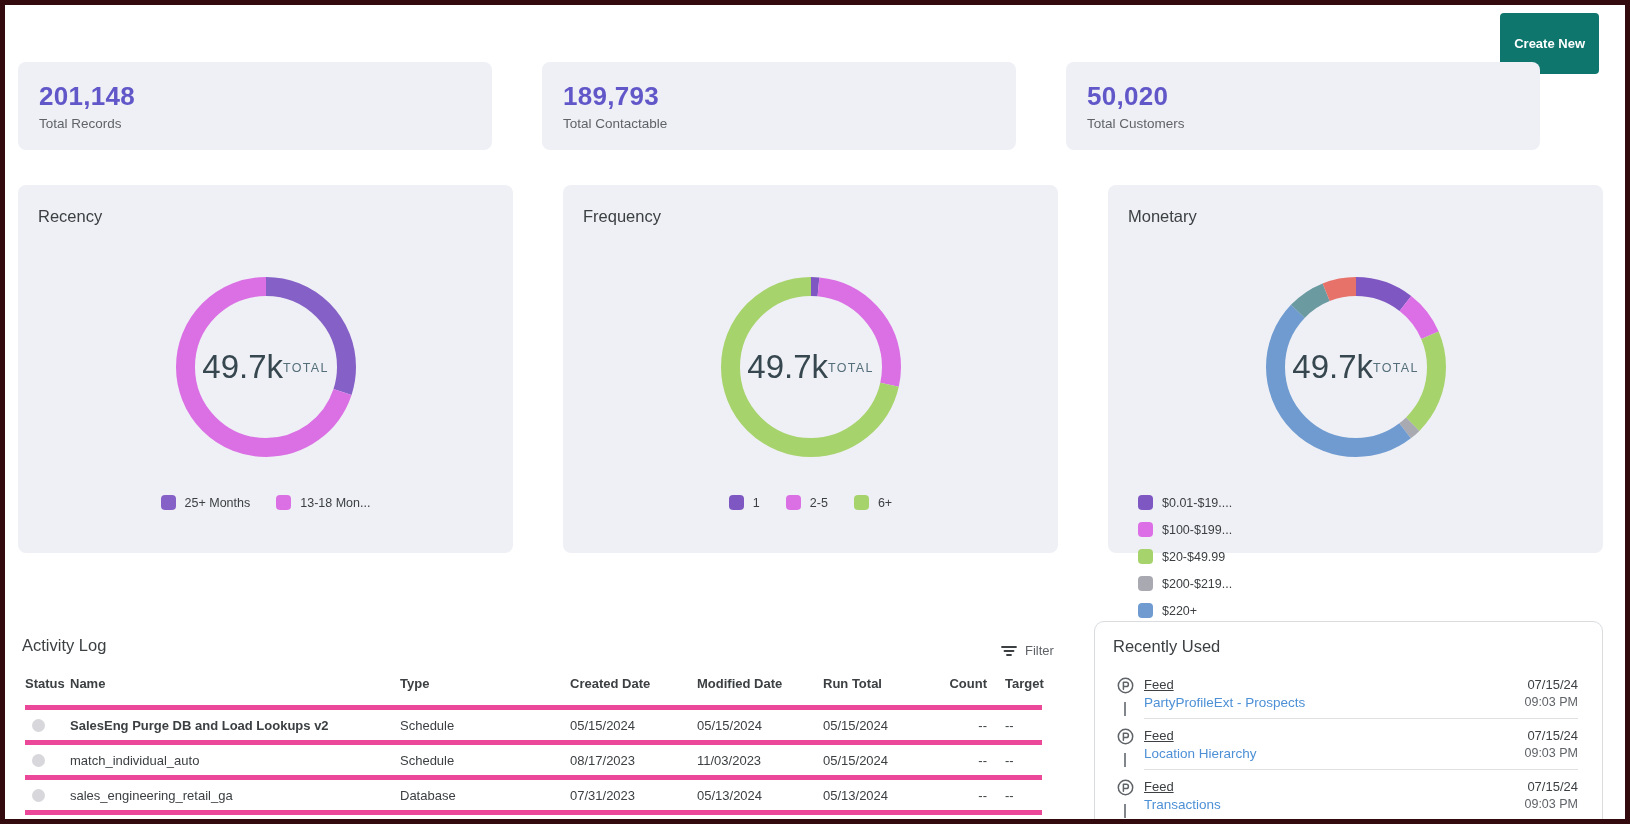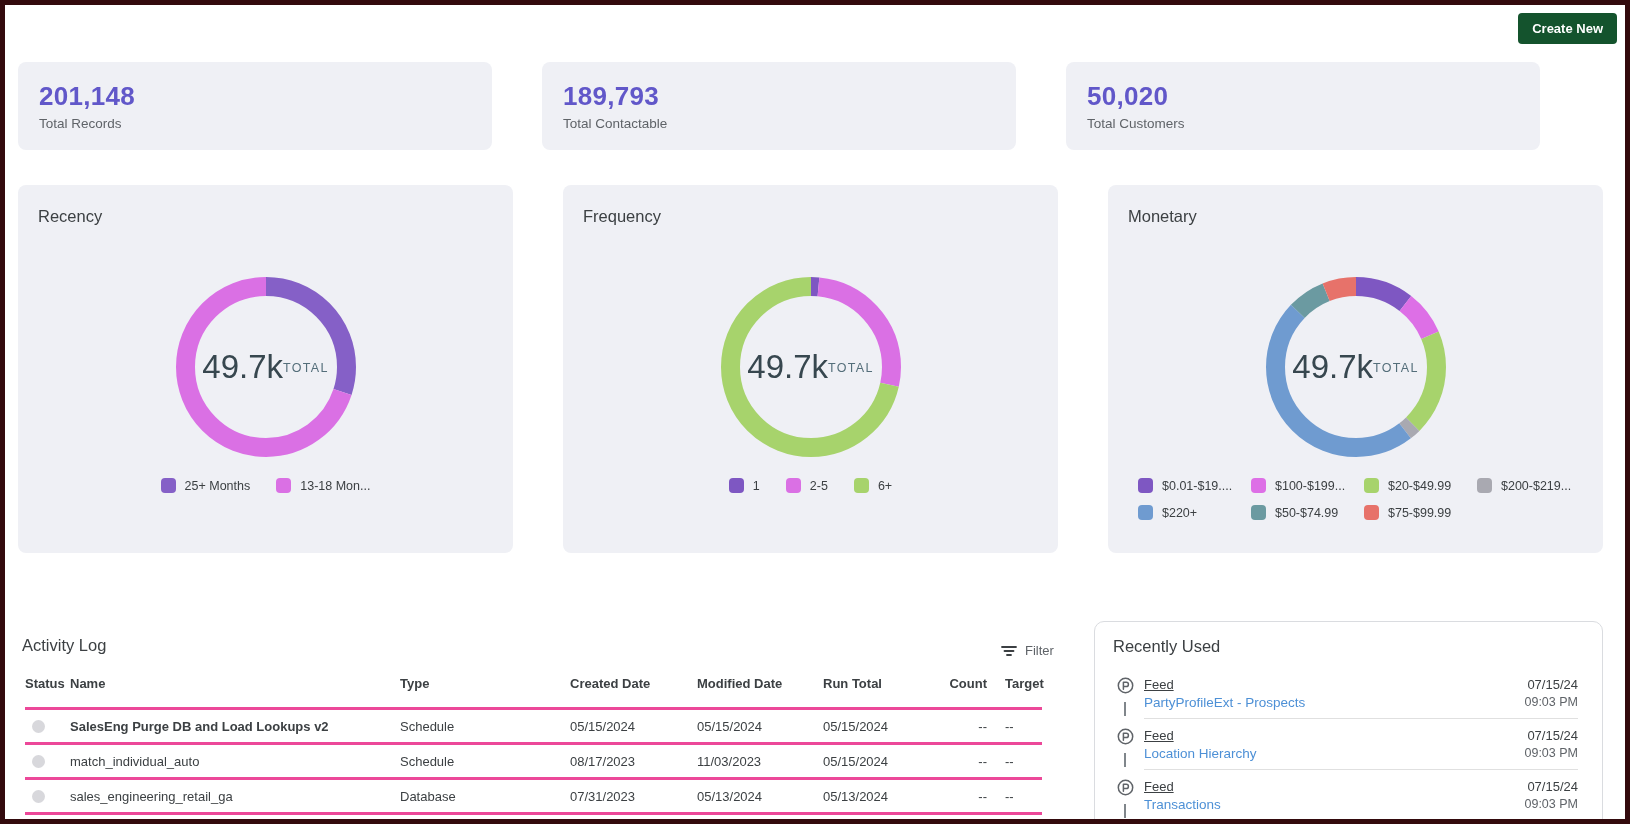--- a/index.html
+++ b/index.html
@@ -8,55 +8,55 @@
     font-family: "Liberation Sans", sans-serif;
     background: #ffffff;
     border: 5px solid #330a0d;
     position: relative;
     overflow: hidden;
   }
   .content { position:relative; width:1620px; height:814px; overflow:hidden; background:#fff; }
 
   
   .create-new {
-    position:absolute; top:8px; right:8px;
-    background:#14532d; color:#fff; border:none; border-radius:4px;
+    position:absolute; top:8px; right:26px;
+    background:#0f766e; color:#fff; border:none; border-radius:4px;
     font-family:"Liberation Sans",sans-serif;
-    font-size:13px; font-weight:700; padding:8px 14px; cursor:pointer;
+    font-size:13px; font-weight:700; padding:23px 14px; cursor:pointer;
   }
 
   
   .stats-row { position:absolute; left:13px; top:57px; display:flex; gap:50px; }
   .stat-card { width:474px; height:88px; background:#eff0f5; border-radius:8px; padding:19px 0 0 21px; }
   .stat-value { font-size:26px; font-weight:700; color:#6157c9; letter-spacing:.3px; }
   .stat-label { font-size:13.5px; color:#5f6368; margin-top:4px; }
 
   
   .charts-row { position:absolute; left:13px; top:180px; display:flex; gap:50px; }
   .chart-card { position:relative; width:495px; height:368px; background:#eff0f5; border-radius:8px; }
   .chart-title { position:absolute; left:20px; top:22px; font-size:16.5px; font-weight:500; color:#3c4043; }
   .donut-wrap { position:absolute; top:92px; left:50%; transform:translateX(-50%); width:180px; height:180px; }
   .donut-center { position:absolute; inset:0; display:flex; flex-direction:row; align-items:center; justify-content:center; pointer-events:none; }
   .donut-total { font-size:33px; font-weight:500; color:#37474f; }
   .donut-total-label { font-size:12.5px; color:#546e7a; letter-spacing:1.3px; margin-top:1px; }
-  .legend { position:absolute; top:293px; left:0; right:0; display:flex; justify-content:center; gap:26px;text-align:center; }
+  .legend { position:absolute; top:310px; left:0; right:0; display:flex; justify-content:center; gap:26px;text-align:center; }
   .legend-item { display:flex; align-items:center; gap:9px; white-space:nowrap; }
   .swatch { width:15px; height:15px; border-radius:4px; flex:0 0 15px; }
   .legend-label { font-size:12.5px; color:#3c4043; }
-  .legend.grid { left:30px; right:0; justify-content:flex-start; flex-wrap:wrap; gap:0; row-gap:12px; }
+  .legend.grid { left:30px; right:0; justify-content:flex-start; flex-wrap:wrap; gap:16px; row-gap:12px;flex-direction:column; }
   .legend.grid .legend-item { width:113px; }
 
   
   .al-title { position:absolute; left:17px; top:631px; font-size:16.5px; font-weight:500; color:#3c4043; }
   .filter-btn { position:absolute; left:996px; top:638px; display:flex; align-items:center; gap:8px;
                 background:none; border:none; cursor:pointer; font-family:"Liberation Sans",sans-serif;justify-content:flex-end; }
   .filter-label { font-size:13px; color:#5f6368; }
   .al-table { position:absolute; left:20px; top:671px; width:1017px; font-size:13px; color:#3c4043; }
   .al-row { display:grid; grid-template-columns:45px 330px 170px 127px 126px 100px 64px 55px;
-            align-items:center; border-bottom:3px solid #ec4899; }
+            align-items:center; border-bottom:5px solid #ec4899; }
   .al-head { height:34px; font-weight:600; align-items:start; }
   .al-body-row { height:35px; }
   .col-count { text-align:right; }
   .col-target { padding-left:18px; }
   .status-dot { width:13px; height:13px; border-radius:50%; background:#d8d8dc; margin-left:7px; }
   .name-em { font-weight:600; }
 
   
   .recent-card { position:absolute; left:1089px; top:616px; width:509px; height:260px;
                  background:#fff; border:1px solid #dadce0; border-radius:10px; }

